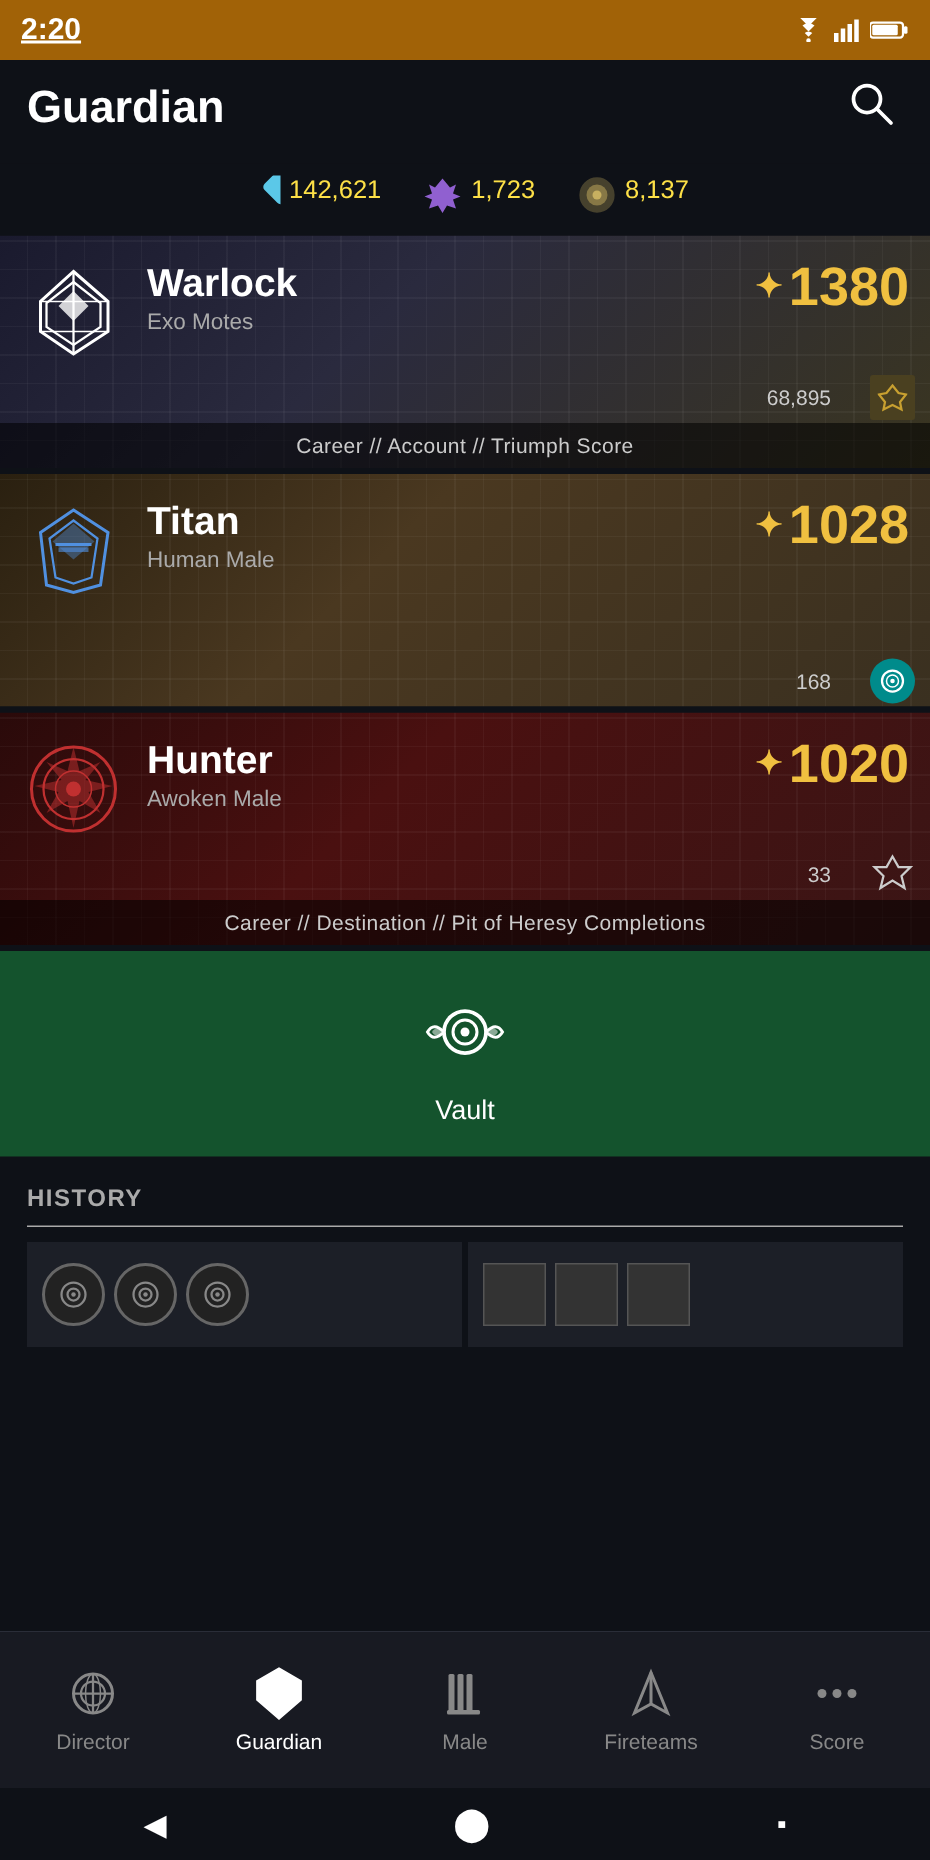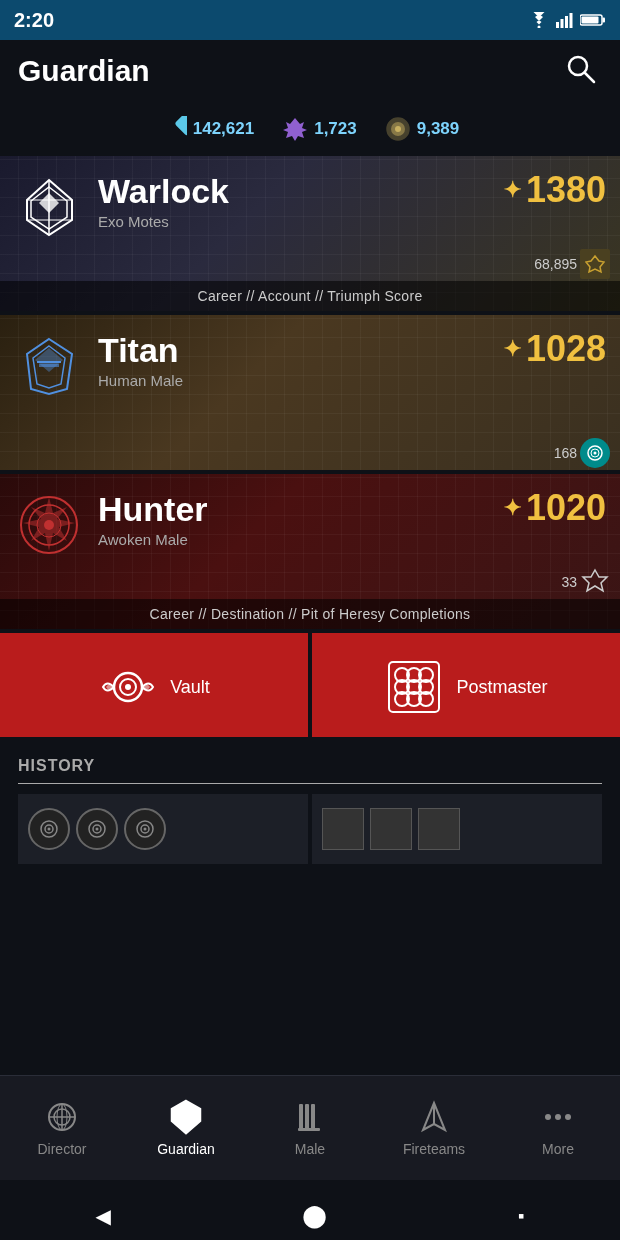--- a/index.html
+++ b/index.html
@@ -12,22 +12,23 @@
       color: #fff;
       overflow-x: hidden;
     }
 
     
     .status-bar {
       display: flex;
       justify-content: space-between;
       align-items: center;
       padding: 6px 14px;
-      background: #0c4a6e;
+      background: #a16207;
       height: 40px;
+      text-decoration: underline;
     }
     .status-time {
       font-size: 20px;
       font-weight: bold;
       color: #fff;
     }
     .status-icons {
       display: flex;
       align-items: center;
       gap: 6px;
@@ -58,25 +59,25 @@
     .currency-bar {
       display: flex;
       justify-content: center;
       align-items: center;
       gap: 28px;
       padding: 8px 10px 14px;
       background: #0e1117;
     }
     .currency-item {
       display: flex;
-      align-items: center;
+      align-items: flex-start;
       gap: 6px;
       font-size: 17px;
-      color: #7dd3fc;
-      font-weight: 700;
+      color: #fde047;
+      font-weight: 400;
     }
     .currency-icon {
       width: 26px;
       height: 26px;
       display: inline-flex;
       align-items: center;
       justify-content: center;
     }
 
     
@@ -112,21 +113,21 @@
       height: 70px;
       display: flex;
       align-items: center;
       justify-content: center;
       flex-shrink: 0;
     }
     .char-info {
       padding-left: 14px;
     }
     .char-class {
-      font-size: 34px;
+      font-size: 26px;
       font-weight: bold;
       color: #fff;
     }
     .char-race {
       font-size: 15px;
       color: #aaa;
       margin-top: 2px;
     }
     .char-power {
       margin-left: auto;
@@ -146,21 +147,21 @@
     }
     .power-star {
       font-size: 22px;
       color: #f0c040;
     }
     .char-bottom-row {
       display: flex;
       justify-content: flex-end;
       align-items: center;
       padding: 4px 10px 2px;
-      gap: 3px;
+      gap: 26px;
     }
     .char-score {
       font-size: 14px;
       color: #ccc;
     }
     .char-footer {
       background: rgba(0,0,0,0.55);
       padding: 7px 19px;
       font-size: 14px;
       color: #ccc;
@@ -191,23 +192,23 @@
     }
 
     
     .quick-access {
       display: flex;
       gap: 4px;
       margin: 4px 0;
     }
     .quick-btn {
       flex: 1;
-      background: #b91c1c;
-      display: flex;
-      flex-direction: row;
+      background: #14532d;
+      display: flex;
+      flex-direction: column;
       align-items: center;
       justify-content: center;
       padding: 24px 10px 20px;
       cursor: pointer;
       gap: 12px;
     }
     .quick-btn-label {
       font-size: 18px;
       color: #fff;
     }
@@ -388,21 +389,21 @@
       <span>1,723</span>
     </div>
     <div class="currency-item">
       <div class="currency-icon">
         <svg width="26" height="26" viewBox="0 0 26 26">
           <circle cx="13" cy="13" r="11" fill="#c8b060" opacity="0.3" stroke="#c8b060" stroke-width="1.5"></circle>
           <circle cx="13" cy="13" r="7" fill="#c8b060" opacity="0.5"></circle>
           <circle cx="13" cy="13" r="3" fill="#c8b060"></circle>
         </svg>
       </div>
-      <span>9,389</span>
+      <span>8,137</span>
     </div>
   </div>
 
   <div class="character-card card-warlock">
     <div class="char-bg"></div>
     <div class="grid-overlay"></div>
     <div class="char-content">
       <div class="char-top">
         <div class="char-emblem">
 
@@ -526,38 +527,20 @@
 
           <path d="M15,29 Q8,22 4,29 Q8,36 15,29" fill="none" stroke="#fff" stroke-width="2"></path>
           <path d="M15,29 Q10,24 7,29 Q10,34 15,29" fill="#fff" opacity="0.5"></path>
 
           <path d="M43,29 Q50,22 54,29 Q50,36 43,29" fill="none" stroke="#fff" stroke-width="2"></path>
           <path d="M43,29 Q48,24 51,29 Q48,34 43,29" fill="#fff" opacity="0.5"></path>
         </svg>
       </div>
       <span class="quick-btn-label">Vault</span>
     </div>
-    <div class="quick-btn">
-      <div class="quick-icon">
-        <svg width="58" height="58" viewBox="0 0 58 58">
-
-          <rect x="4" y="4" width="50" height="50" rx="4" fill="none" stroke="#fff" stroke-width="2"></rect>
-          <circle cx="17" cy="17" r="7" fill="none" stroke="#fff" stroke-width="2"></circle>
-          <circle cx="29" cy="17" r="7" fill="none" stroke="#fff" stroke-width="2"></circle>
-          <circle cx="41" cy="17" r="7" fill="none" stroke="#fff" stroke-width="2"></circle>
-          <circle cx="17" cy="29" r="7" fill="none" stroke="#fff" stroke-width="2"></circle>
-          <circle cx="41" cy="29" r="7" fill="none" stroke="#fff" stroke-width="2"></circle>
-          <circle cx="17" cy="41" r="7" fill="none" stroke="#fff" stroke-width="2"></circle>
-          <circle cx="29" cy="41" r="7" fill="none" stroke="#fff" stroke-width="2"></circle>
-          <circle cx="41" cy="41" r="7" fill="none" stroke="#fff" stroke-width="2"></circle>
-          <circle cx="29" cy="29" r="7" fill="none" stroke="#fff" stroke-width="2"></circle>
-        </svg>
-      </div>
-      <span class="quick-btn-label">Postmaster</span>
-    </div>
   </div>
 
   <div class="history-section">
     <div class="history-title">HISTORY</div>
     <div class="history-divider"></div>
 
     <div style="display:flex; gap:4px;">
 
       <div style="flex:1; background:#1c1f27; padding:14px 10px; display:flex; align-items:center; gap:6px;">
         <div style="width:42px;height:42px;border-radius:50%;border:2px solid #666;background:#222;display:flex;align-items:center;justify-content:center;">
@@ -586,21 +569,21 @@
       <div style="flex:1; background:#1c1f27; padding:14px 10px; display:flex; align-items:center; gap:6px;">
         <div style="width:42px;height:42px;background:#333;border:1px solid #555;display:flex;align-items:center;justify-content:center;"></div>
         <div style="width:42px;height:42px;background:#333;border:1px solid #555;display:flex;align-items:center;justify-content:center;"></div>
         <div style="width:42px;height:42px;background:#333;border:1px solid #555;display:flex;align-items:center;justify-content:center;"></div>
       </div>
     </div>
   </div>
 
 </div>
 
-<div class="bottom-nav" style="bottom: 60px; justify-content: flex-end;">
+<div class="bottom-nav" style="bottom: 48px; justify-content: flex-end;">
 
   <div class="nav-item">
     <div class="nav-icon">
       <svg width="34" height="34" viewBox="0 0 34 34">
         <circle cx="17" cy="17" r="13" fill="none" stroke="#888" stroke-width="2"></circle>
         <circle cx="17" cy="17" r="8" fill="none" stroke="#888" stroke-width="1.5"></circle>
         <line x1="17" y1="4" x2="17" y2="30" stroke="#888" stroke-width="1.5"></line>
         <line x1="4" y1="17" x2="30" y2="17" stroke="#888" stroke-width="1.5"></line>
         <ellipse cx="17" cy="17" rx="5" ry="13" fill="none" stroke="#888" stroke-width="1"></ellipse>
       </svg>
@@ -643,21 +626,21 @@
   </div>
 
   <div class="nav-item">
     <div class="nav-icon">
       <svg width="34" height="34" viewBox="0 0 34 34">
         <circle cx="7" cy="17" r="3" fill="#888"></circle>
         <circle cx="17" cy="17" r="3" fill="#888"></circle>
         <circle cx="27" cy="17" r="3" fill="#888"></circle>
       </svg>
     </div>
-    <span class="nav-label">More</span>
+    <span class="nav-label">Score</span>
   </div>
 </div>
 
 <div class="android-nav">
   <span style="color:#fff;font-size:20px;cursor:pointer;padding:8px 20px;">◀</span>
   <span style="color:#fff;font-size:22px;cursor:pointer;padding:8px 20px;">⬤</span>
   <span style="color:#fff;font-size:18px;cursor:pointer;padding:8px 20px;">▪</span>
 </div>
 
 </body></html>

